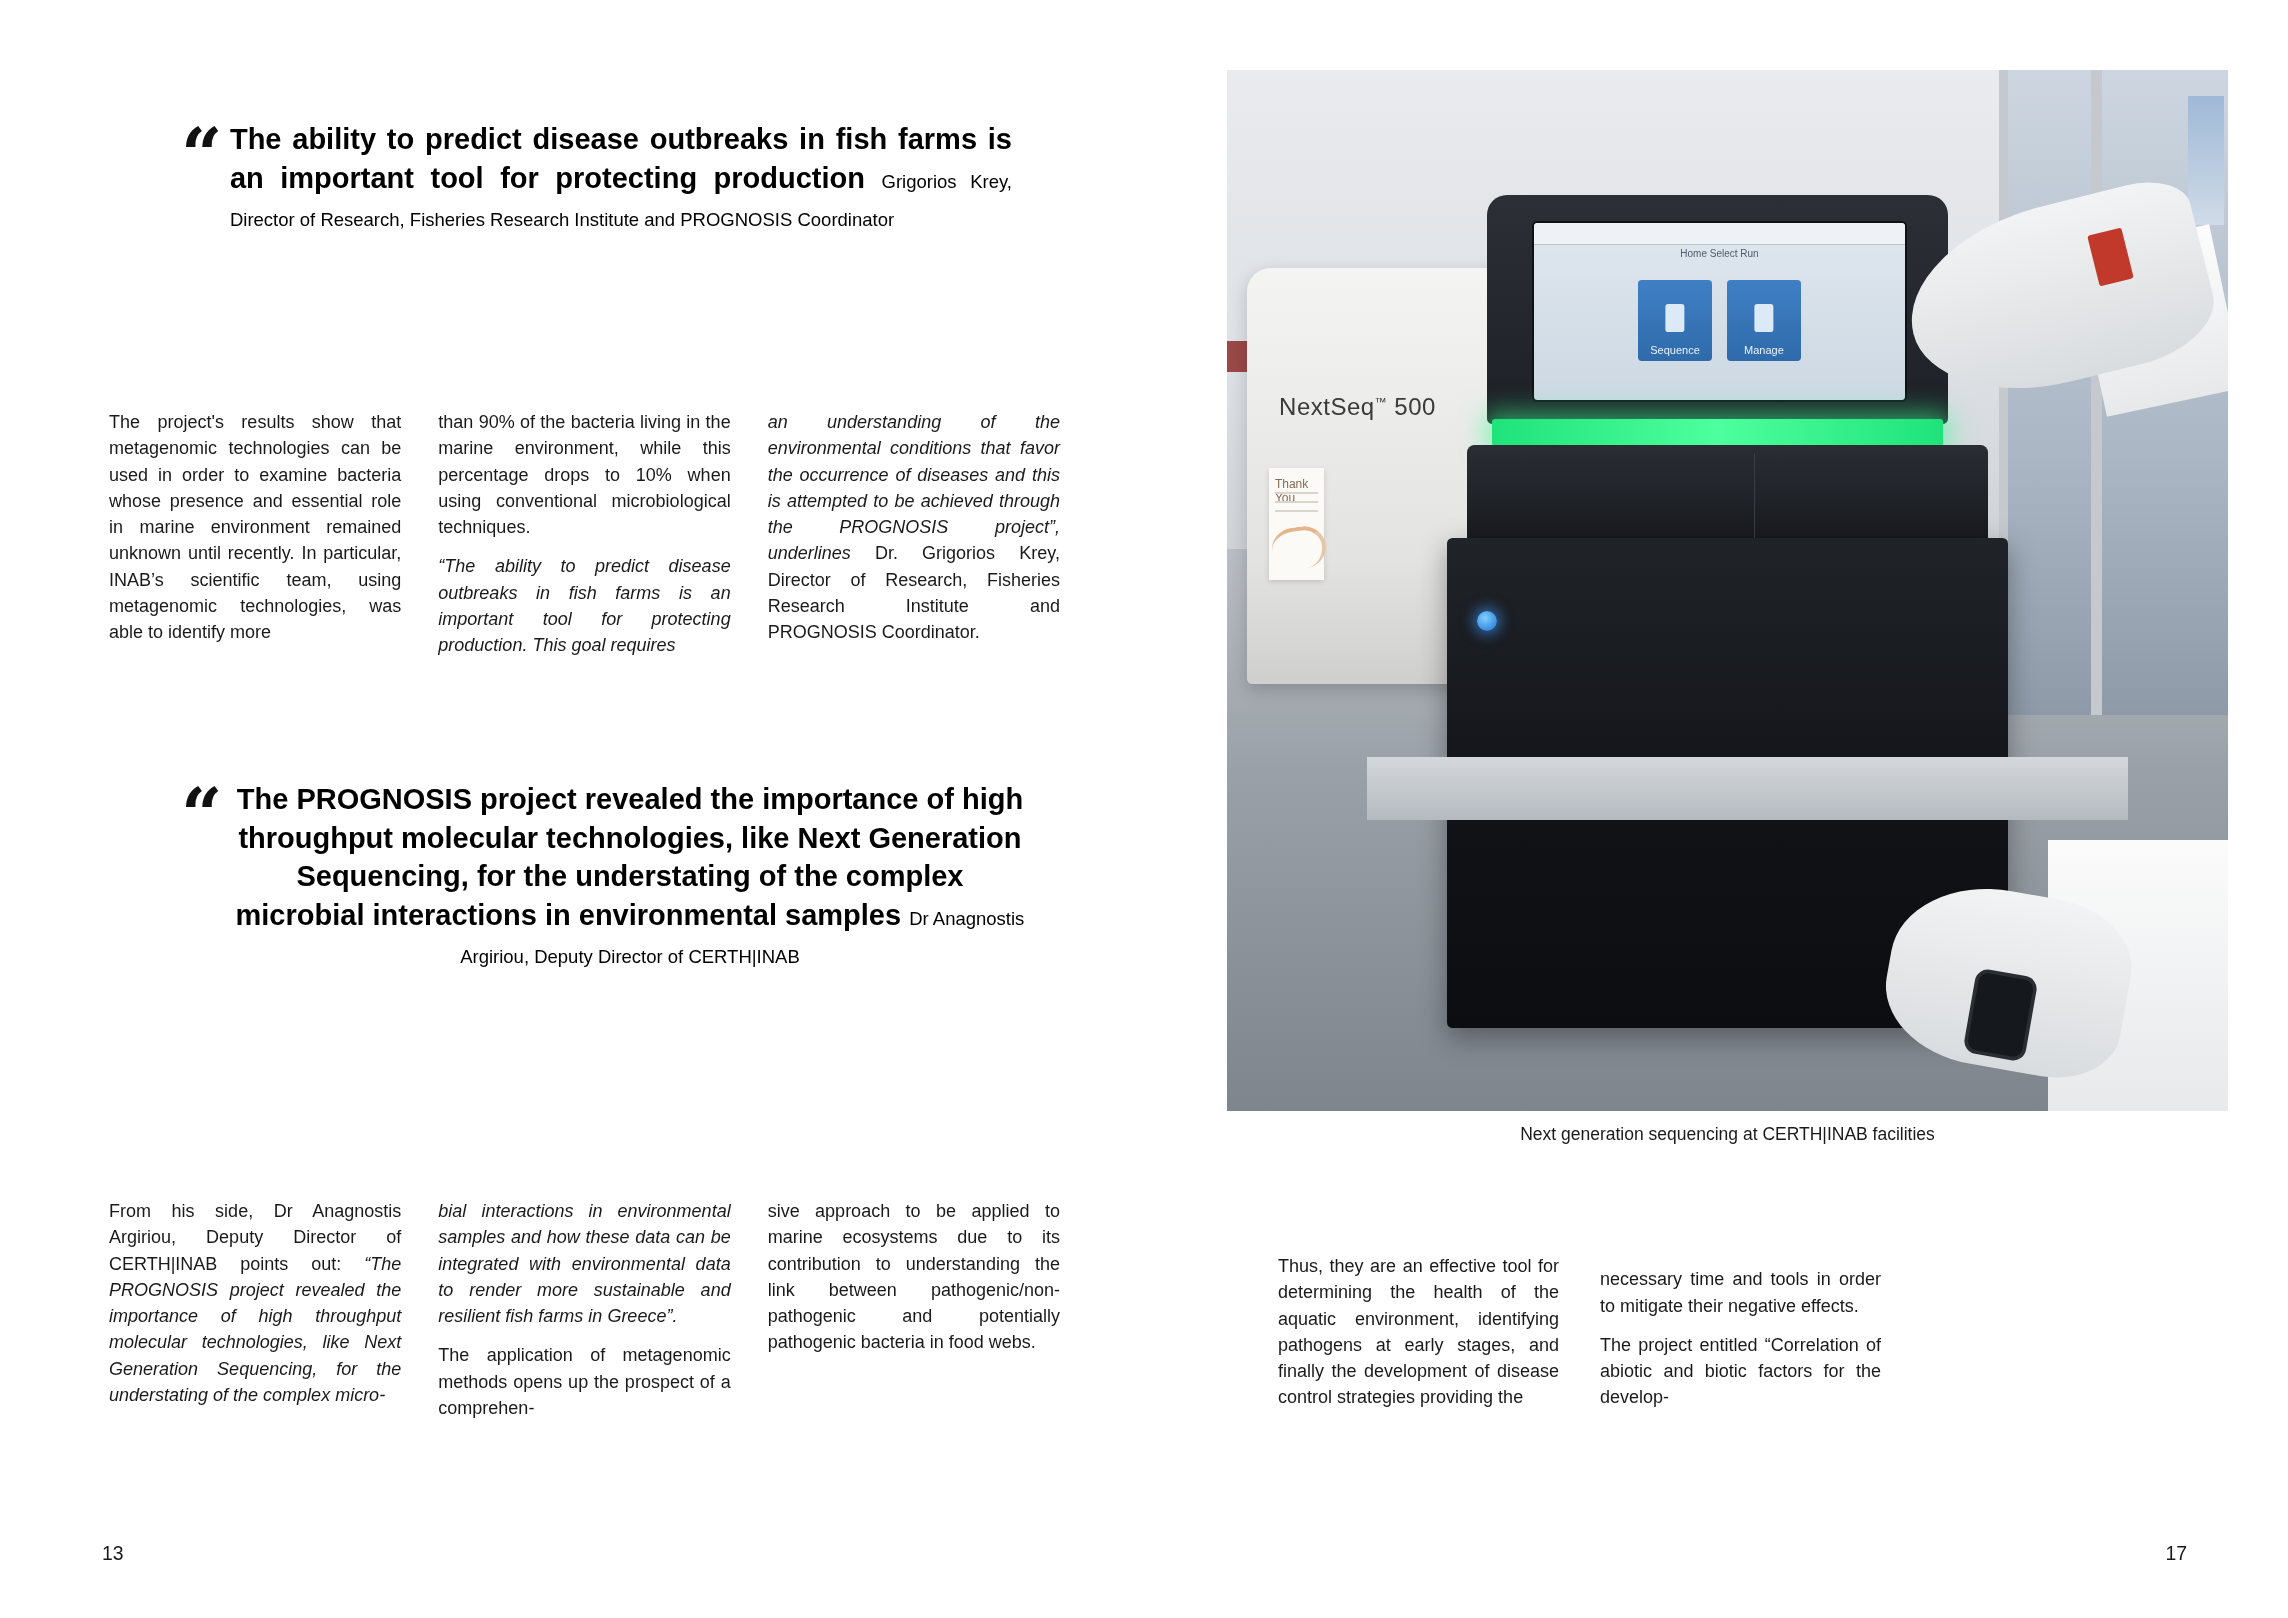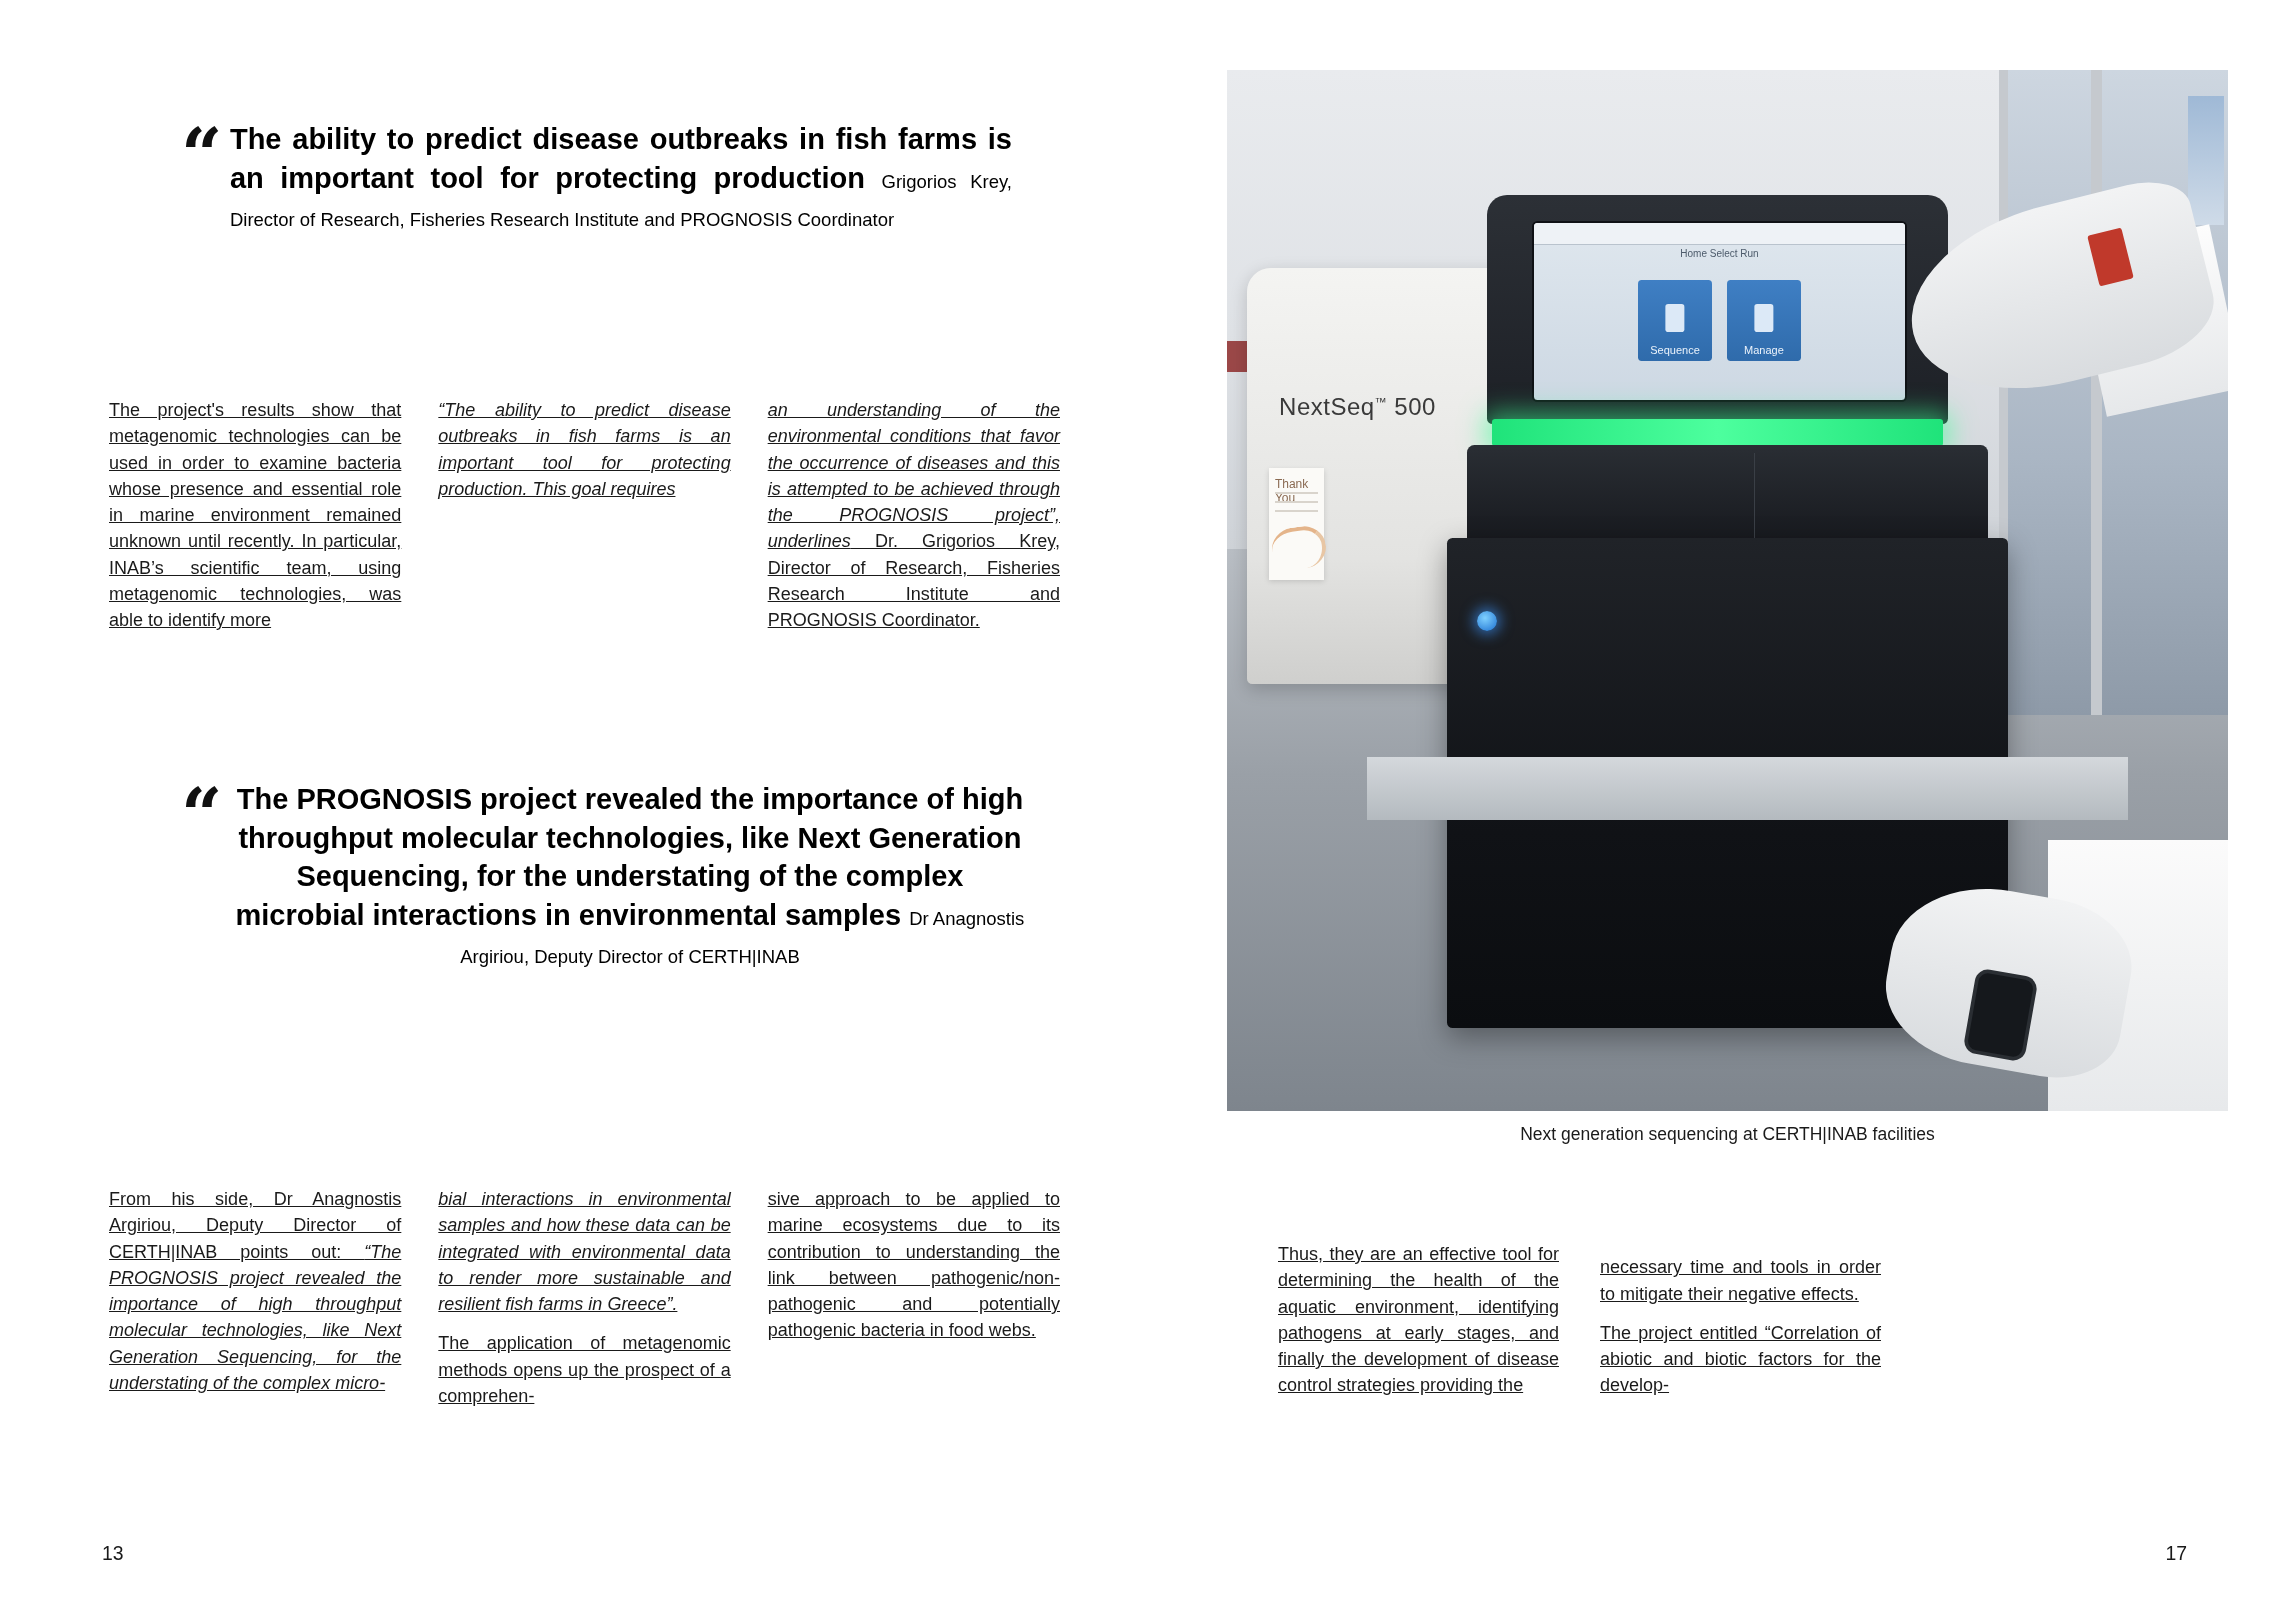--- a/index.html
+++ b/index.html
@@ -55,21 +55,21 @@
     font-weight: 400;
     line-height: 1.35;
   }
 
   
   .cols {
     position: absolute;
     display: flex;
   }
   .col { font-size: 18px; line-height: 1.46; text-align: justify; }
-  .col p { margin: 0 0 13px 0; text-decoration: underline; }
+  .col p { margin: 12px 0 13px 0; }
   .col p:last-child { margin-bottom: 0; }
   .ital { font-style: italic; }
 
   
   .photo-wrap {
     position: absolute;
     left: 1227px;
     top: 70px;
     width: 1001px;
     height: 1041px;
@@ -266,20 +266,21 @@
         <span>The ability to predict disease outbreaks in fish farms is an important tool for protecting production</span>
         <span class="quote-attr">Grigorios Krey, Director of Research, Fisheries Research Institute and PROGNOSIS Coordinator</span>
       </div>
     </div>
 
     <div class="cols" style="left:109px; top:397px; width:951px; gap:37px;">
       <div class="col" style="width:293px;">
         <p>The project's results show that metagenomic technologies can be used in order to examine bacteria whose presence and essential role in marine environment remained unknown until recently. In particular, INAB’s scientific team, using metagenomic technologies, was able to identify more</p>
       </div>
       <div class="col" style="width:293px;">
+        <p>than 90% of the bacteria living in the marine environment, while this percentage drops to 10% when using conventional microbiological techniques.</p>
         <p class="ital">“The ability to predict disease outbreaks in fish farms is an important tool for protecting production. This goal requires</p>
       </div>
       <div class="col" style="width:293px;">
         <p><span class="ital">an understanding of the environmental conditions that favor the occurrence of diseases and this is attempted to be achieved through the PROGNOSIS project”, underlines</span><span> Dr. Grigorios Krey, Director of Research, Fisheries Research Institute and PROGNOSIS Coordinator.</span></p>
       </div>
     </div>
 
     <div class="quote-block" style="left:181px; top:780px; width:849px;">
       <div class="quote-mark">“</div>
       <div class="quote-text" style="text-align:center;">

